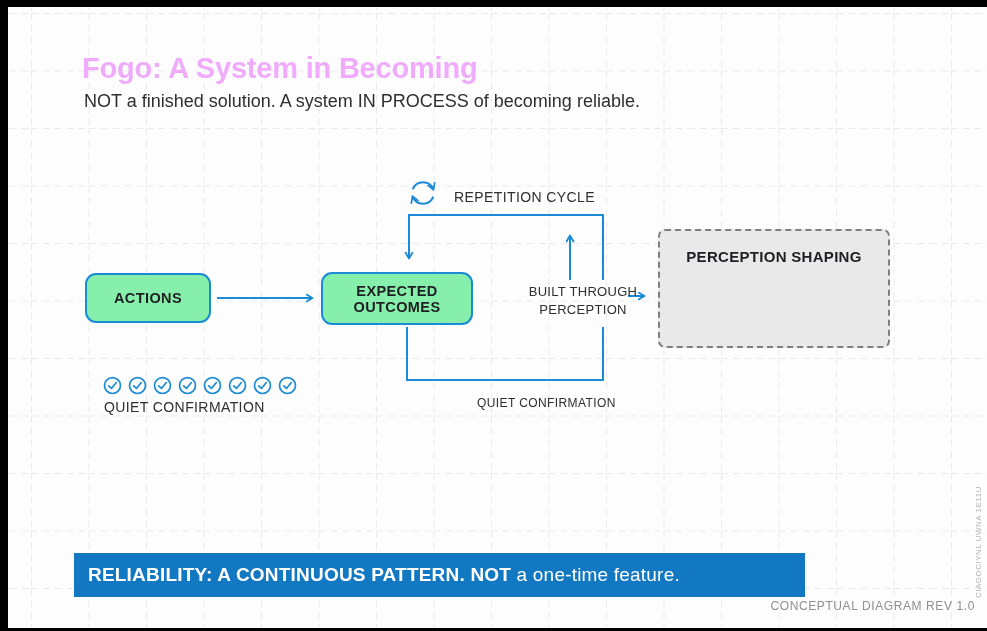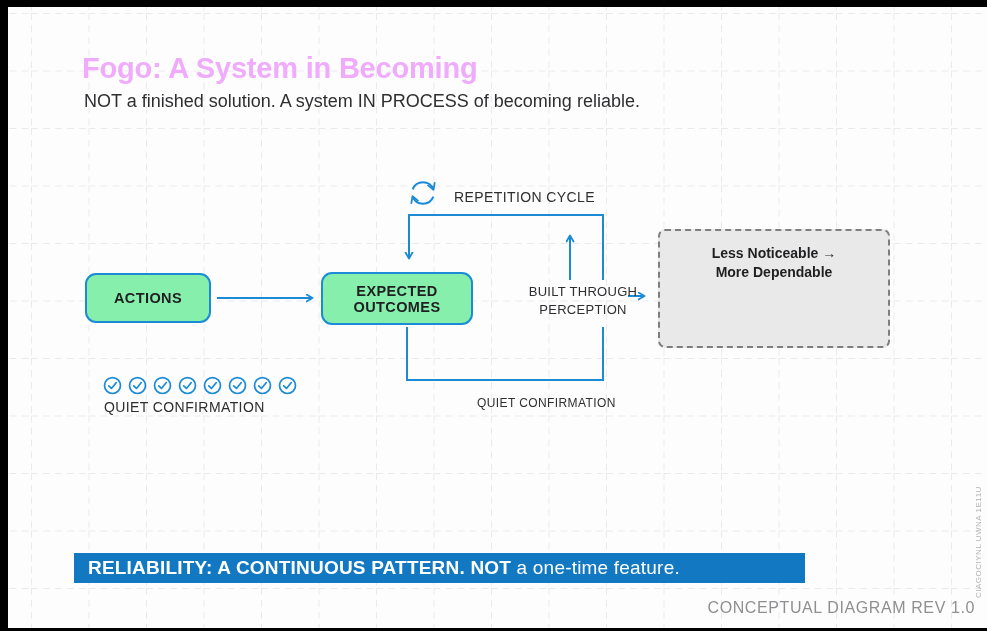--- a/index.html
+++ b/index.html
@@ -45,28 +45,28 @@
     left:523px;top:283px;width:120px;text-align:center;line-height:1.4;
     font-size:13px;color:#2e2e30;letter-spacing:0.3px;position:absolute;
   }
   .lbl-quiet-left{left:104px;top:399px;}
   .lbl-quiet-mid{left:477px;top:396px;font-size:12px;}
   .checkrow{
     position:absolute;left:103px;top:376px;display:flex;gap:6px;
   }
   .checkrow .chk{width:19px;height:19px;display:block;}
   .banner{
-    position:absolute;left:74px;top:553px;width:731px;height:30px;
+    position:absolute;left:74px;top:553px;width:731px;height:44px;
     background:#1278c2;color:#ffffff;display:flex;align-items:center;
     padding-left:14px;box-sizing:border-box;font-size:19px;letter-spacing:0.2px;
   }
   .banner .b{font-weight:bold;}
   .footer-note{
     position:absolute;right:12px;top:599px;
-    font-size:16px;color:#8f8f91;letter-spacing:0.6px;
+    font-size:12px;color:#8f8f91;letter-spacing:0.6px;
   }
   .side-watermark{
     position:absolute;right:4px;top:478px;height:120px;
     writing-mode:vertical-rl;transform:rotate(180deg);
     font-size:8px;color:#b3b3b5;letter-spacing:0.5px;
   }
 </style>
 </head>
 <body>
 
@@ -111,24 +111,21 @@
 
 <div class="node node-actions">ACTIONS</div>
 <div class="node node-expected">EXPECTED OUTCOMES</div>
 
 <div class="lbl-built-through">
   <span>BUILT THROUGH</span><br>
   <span>PERCEPTION</span>
 </div>
 
 <div class="node-perception">
-  <div class="perception-lines">
-    <span>Less Noticeable →</span><br>
-    <span>More Dependable</span>
-  </div>
+  <div class="perception-title">PERCEPTION SHAPING</div>
 </div>
 
 <div class="checkrow">
   <svg class="chk" viewBox="0 0 20 20">
     <circle cx="10" cy="10" r="8.4" fill="none" stroke="#1b8bd6" stroke-width="1.8"></circle>
     <path d="M6,10.4 L8.9,13.1 L14,6.9" fill="none" stroke="#1b8bd6" stroke-width="1.8" stroke-linecap="round" stroke-linejoin="round"></path>
   </svg>
 <svg class="chk" viewBox="0 0 20 20">
     <circle cx="10" cy="10" r="8.4" fill="none" stroke="#1b8bd6" stroke-width="1.8"></circle>
     <path d="M6,10.4 L8.9,13.1 L14,6.9" fill="none" stroke="#1b8bd6" stroke-width="1.8" stroke-linecap="round" stroke-linejoin="round"></path>

